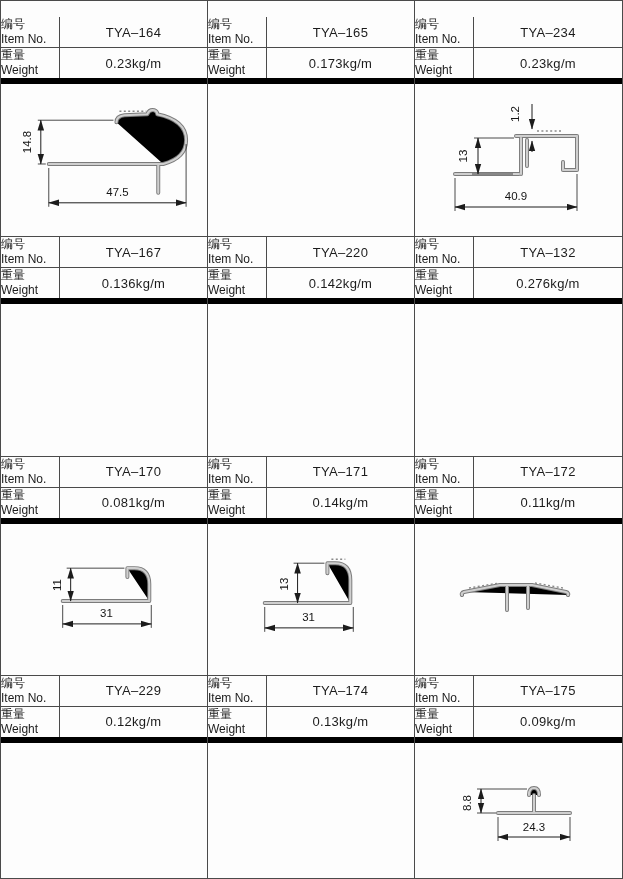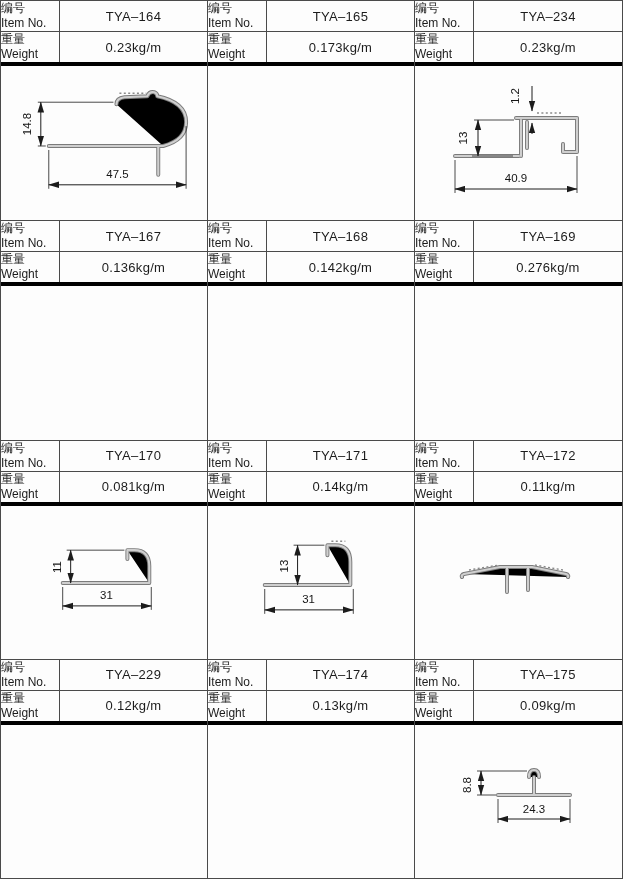--- a/index.html
+++ b/index.html
@@ -5,21 +5,21 @@
   html,body{margin:0;padding:0;background:#fff;}
   .page{
     width:623px;height:879px;box-sizing:border-box;
     border:1px solid #4a4a4a;background:#fdfdfd;
     display:grid;grid-template-rows:repeat(4,1fr);
     font-family:"Liberation Sans",sans-serif;color:#1c1c1c;
   }
   .band{display:grid;grid-template-columns:1fr 1fr 1fr;min-height:0;}
   .cell{border-right:1px solid #4a4a4a;display:flex;flex-direction:column;min-width:0;}
   .cell.last{border-right:none;}
-  table.hdr{width:100%;border-collapse:collapse;border-top:1px solid #4a4a4a;border-bottom:4px solid #000000;}
+  table.hdr{width:100%;border-collapse:collapse;border-top:1px solid #4a4a4a;border-bottom:6px solid #000000;margin-top:16px;}
   .band.first table.hdr{border-top:none;}
   table.hdr td{padding:0;}
   td.lab{
     width:58px;border-right:1px solid #4a4a4a;
     font-size:12px;line-height:1.25;padding:2px 2px 2px 7px;height:29px;
   }
   tr.r1 td{border-bottom:1px solid #4a4a4a;}
   td.val{text-align:center;font-size:13px;letter-spacing:.3px;}
   .draw{flex:1;position:relative;overflow:hidden;}
   svg.dr{display:block;}
@@ -143,36 +143,36 @@
         </tr>
       </tbody>
         </table>
     </div>
 
     <div class="cell">
       <table class="hdr">
         <tbody>
             <tr class="r1">
           <td class="lab"><span>编号</span><br><span>Item No.</span></td>
-          <td class="val">TYA–168</td>
+          <td class="val">TYA–220</td>
         </tr>
         <tr>
           <td class="lab"><span>重量</span><br><span>Weight</span></td>
           <td class="val">0.142kg/m</td>
         </tr>
       </tbody>
         </table>
     </div>
 
     <div class="cell last">
       <table class="hdr">
         <tbody>
             <tr class="r1">
           <td class="lab"><span>编号</span><br><span>Item No.</span></td>
-          <td class="val">TYA–169</td>
+          <td class="val">TYA–132</td>
         </tr>
         <tr>
           <td class="lab"><span>重量</span><br><span>Weight</span></td>
           <td class="val">0.276kg/m</td>
         </tr>
       </tbody>
         </table>
     </div>
   </div>
 

